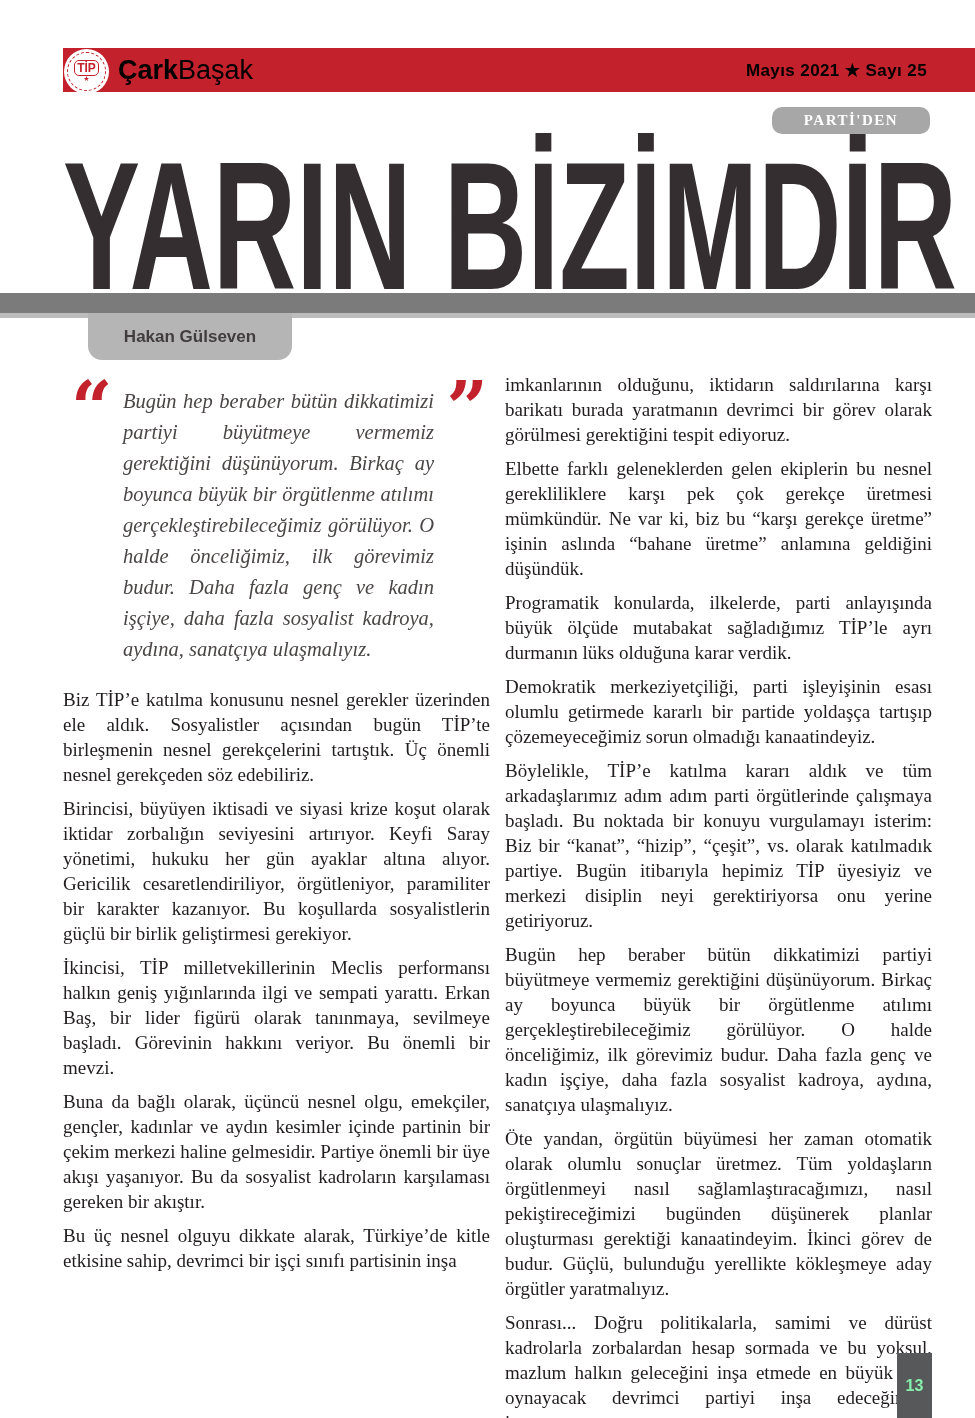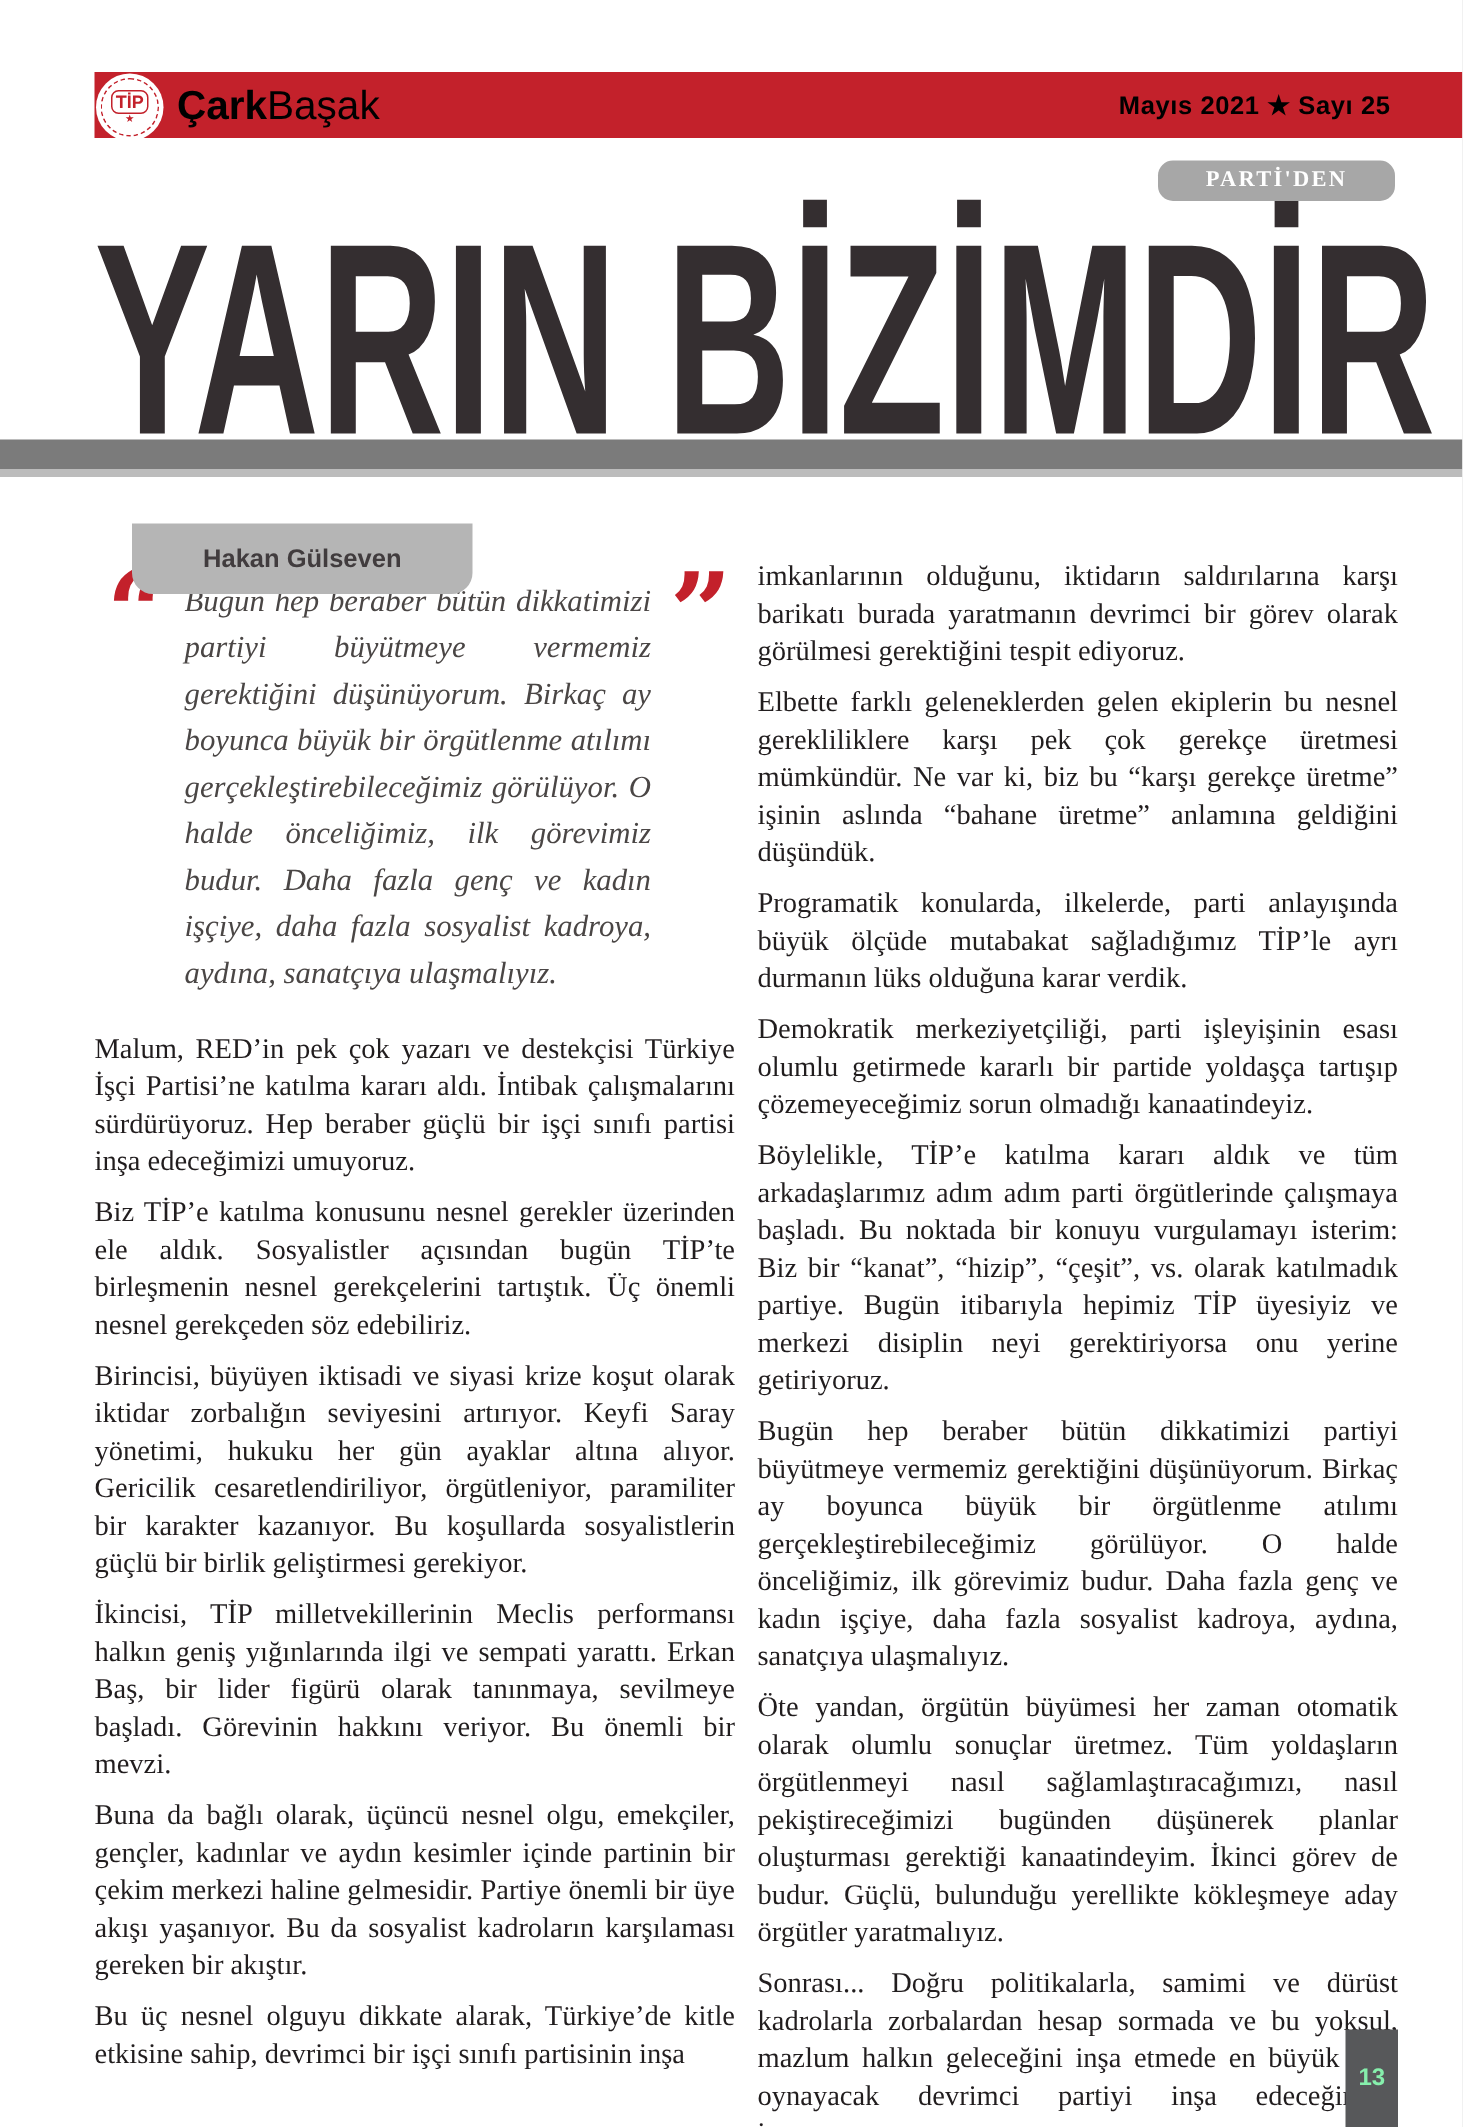--- a/index.html
+++ b/index.html
@@ -47,25 +47,25 @@
     display:flex; align-items:center; justify-content:center;
     color:#ffffff; font-family:Liberation Serif, serif;
     font-weight:bold; font-size:15px; letter-spacing:1.5px;margin-top:15px;
   }
   
   .headline-svg { position:absolute; left:63px; top:128px; }
   
   .divider-dark  { position:absolute; left:0; top:293px; width:975px; height:20px; background:#7b7b7b; }
   .divider-light { position:absolute; left:0; top:313px; width:975px; height:5px;  background:#bcbcbc; }
   .author-tag {
-    position:absolute; left:88px; top:313px; width:227px; height:47px;
+    position:absolute; left:88px; top:313px; width:204px; height:47px;
     background:#b5b5b5; border-radius:0 0 14px 14px; z-index:3;
     display:flex; align-items:center; justify-content:center;
     font-family:"Liberation Sans", sans-serif; font-weight:bold;
-    font-size:17px; color:#413c3e;margin-top:36px;
+    font-size:17px; color:#413c3e;
   }
   
   .columns {
     position:absolute; left:63px; top:372px; width:869px;
     display:flex; gap:15px;
   }
   .col {
     width:427px; font-size:19px; line-height:25px;
     color:#211d1e; text-align:justify;
   }
@@ -122,21 +122,20 @@
   <div class="author-tag">Hakan Gülseven</div>
 
   <main class="columns">
 
     <div class="col">
       <div class="pullquote">
         <span class="pq-open">“</span>
         <span class="pq-close">”</span>
         <div class="pq-text">Bugün hep beraber bütün dikkatimizi partiyi büyütmeye vermemiz gerektiğini düşünüyorum. Birkaç ay boyunca büyük bir örgütlenme atılımı gerçekleştirebileceğimiz görülüyor. O halde önceliğimiz, ilk görevimiz budur. Daha fazla genç ve kadın işçiye, daha fazla sosyalist kadroya, aydına, sanatçıya ulaşmalıyız.</div>
       </div>
-      <p>Malum, RED’in pek çok yazarı ve destekçisi Türkiye İşçi Partisi’ne katılma kararı aldı. İntibak çalışmalarını sürdürüyoruz. Hep beraber güçlü bir işçi sınıfı partisi inşa edeceğimizi umuyoruz.</p>
       <p>Biz TİP’e katılma konusunu nesnel gerekler üzerinden ele aldık. Sosyalistler açısından bugün TİP’te birleşmenin nesnel gerekçelerini tartıştık. Üç önemli nesnel gerekçeden söz edebiliriz.</p>
       <p>Birincisi, büyüyen iktisadi ve siyasi krize koşut olarak iktidar zorbalığın seviyesini artırıyor. Keyfi Saray yönetimi, hukuku her gün ayaklar altına alıyor. Gericilik cesaretlendiriliyor, örgütleniyor, paramiliter bir karakter kazanıyor. Bu koşullarda sosyalistlerin güçlü bir birlik geliştirmesi gerekiyor.</p>
       <p>İkincisi, TİP milletvekillerinin Meclis performansı halkın geniş yığınlarında ilgi ve sempati yarattı. Erkan Baş, bir lider figürü olarak tanınmaya, sevilmeye başladı. Görevinin hakkını veriyor. Bu önemli bir mevzi.</p>
       <p>Buna da bağlı olarak, üçüncü nesnel olgu, emekçiler, gençler, kadınlar ve aydın kesimler içinde partinin bir çekim merkezi haline gelmesidir. Partiye önemli bir üye akışı yaşanıyor. Bu da sosyalist kadroların karşılaması gereken bir akıştır.</p>
       <p>Bu üç nesnel olguyu dikkate alarak, Türkiye’de kitle etkisine sahip, devrimci bir işçi sınıfı partisinin inşa</p>
     </div>
 
     <div class="col">
       <p>imkanlarının olduğunu, iktidarın saldırılarına karşı barikatı burada yaratmanın devrimci bir görev olarak görülmesi gerektiğini tespit ediyoruz.</p>
       <p>Elbette farklı geleneklerden gelen ekiplerin bu nesnel gerekliliklere karşı pek çok gerekçe üretmesi mümkündür. Ne var ki, biz bu “karşı gerekçe üretme” işinin aslında “bahane üretme” anlamına geldiğini düşündük.</p>

